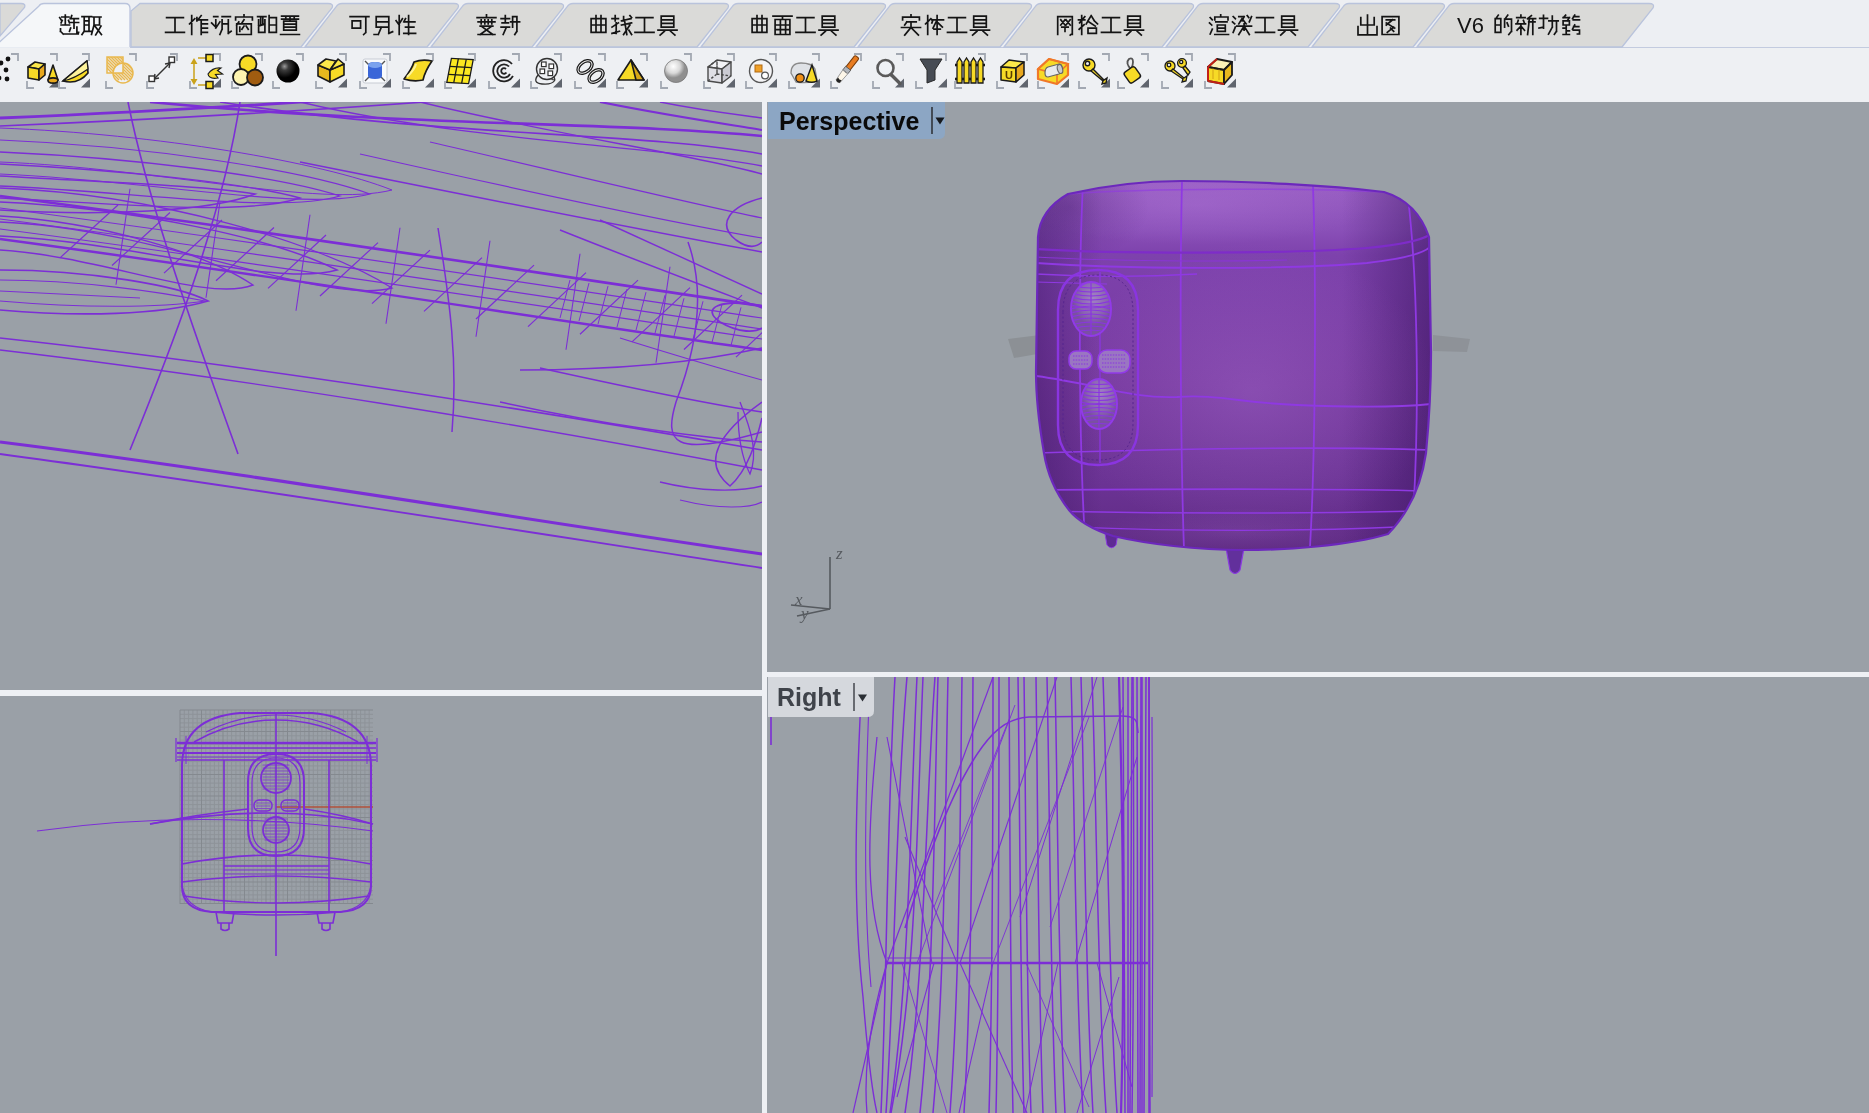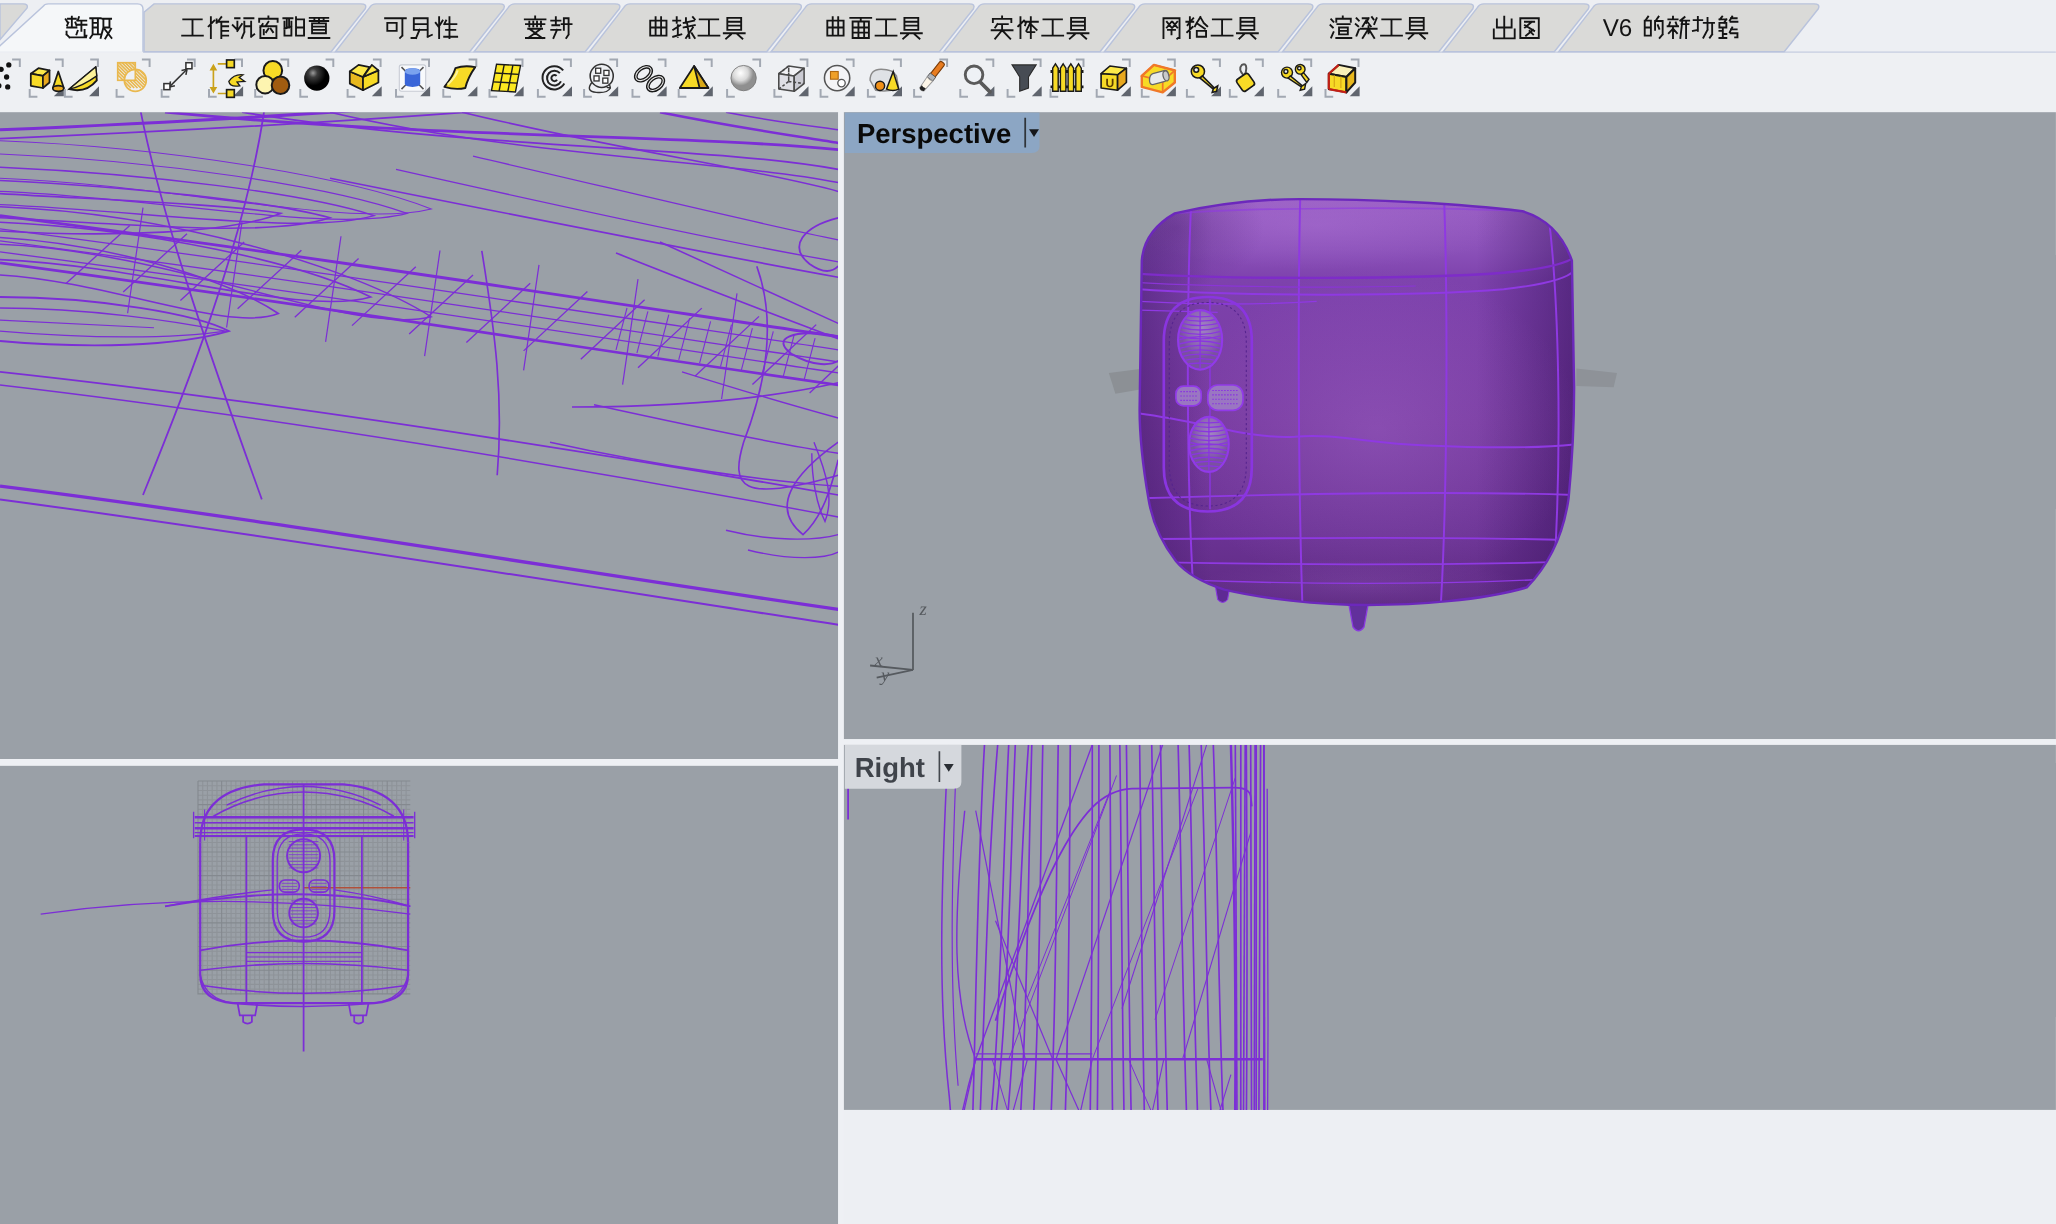--- a/index.html
+++ b/index.html
@@ -591,21 +591,21 @@
         <path d="M63,507 L30,514"></path>
       </g>
       <text x="69" y="457" font-family="Liberation Serif" font-style="italic" font-size="17" fill="#565a5f">z</text>
       <text x="28" y="503" font-family="Liberation Serif" font-style="italic" font-size="17" fill="#565a5f">x</text>
       <text x="34" y="517" font-family="Liberation Serif" font-style="italic" font-size="17" fill="#565a5f">y</text>
       <path d="M1,0 H178 V31 Q178,37 171,37 H1 Z" fill="#8ca6c4"></path>
       <text x="12" y="28" font-family="Liberation Sans" font-size="25" font-weight="bold" fill="#0a0a0a">Perspective</text>
       <line x1="165" y1="5" x2="165" y2="32" stroke="#30343a" stroke-width="1.6"></line>
       <path d="M168.5,15.5 h9 l-4.5,7 Z" fill="#16181c"></path>
     </svg></div>
-<div class="vp" style="left:767px;top:677px;width:1102px;height:332px"><svg width="1102" height="436">
+<div class="vp" style="left:767px;top:677px;width:1102px;height:436px"><svg width="1102" height="436">
       <path d="M4,38 L4,68" fill="none" stroke="#7c2ed6" stroke-width="1.6"></path>
       <path d="M128,0 C120,140 120,300 114,436" fill="none" stroke="#7c2ed6" stroke-width="1.5"></path>
       <path d="M140,0 C128,140 128,300 119,436" fill="none" stroke="#7c2ed6" stroke-width="1.5"></path>
       <path d="M150,0 C143,140 143,300 123,436" fill="none" stroke="#7c2ed6" stroke-width="1.5"></path>
       <path d="M156,0 C150,140 150,300 124,436" fill="none" stroke="#7c2ed6" stroke-width="1.5"></path>
       <path d="M168,0 C158,140 158,300 138,436" fill="none" stroke="#7c2ed6" stroke-width="1.5"></path>
       <path d="M171,0 C167,140 167,300 153,436" fill="none" stroke="#7c2ed6" stroke-width="1.5"></path>
       <path d="M181,0 C178,140 178,300 166,436" fill="none" stroke="#7c2ed6" stroke-width="1.5"></path>
       <path d="M195,0 C193,140 193,300 183,436" fill="none" stroke="#7c2ed6" stroke-width="1.5"></path>
       <path d="M206,0 C205,140 205,300 197,436" fill="none" stroke="#7c2ed6" stroke-width="1.5"></path>

